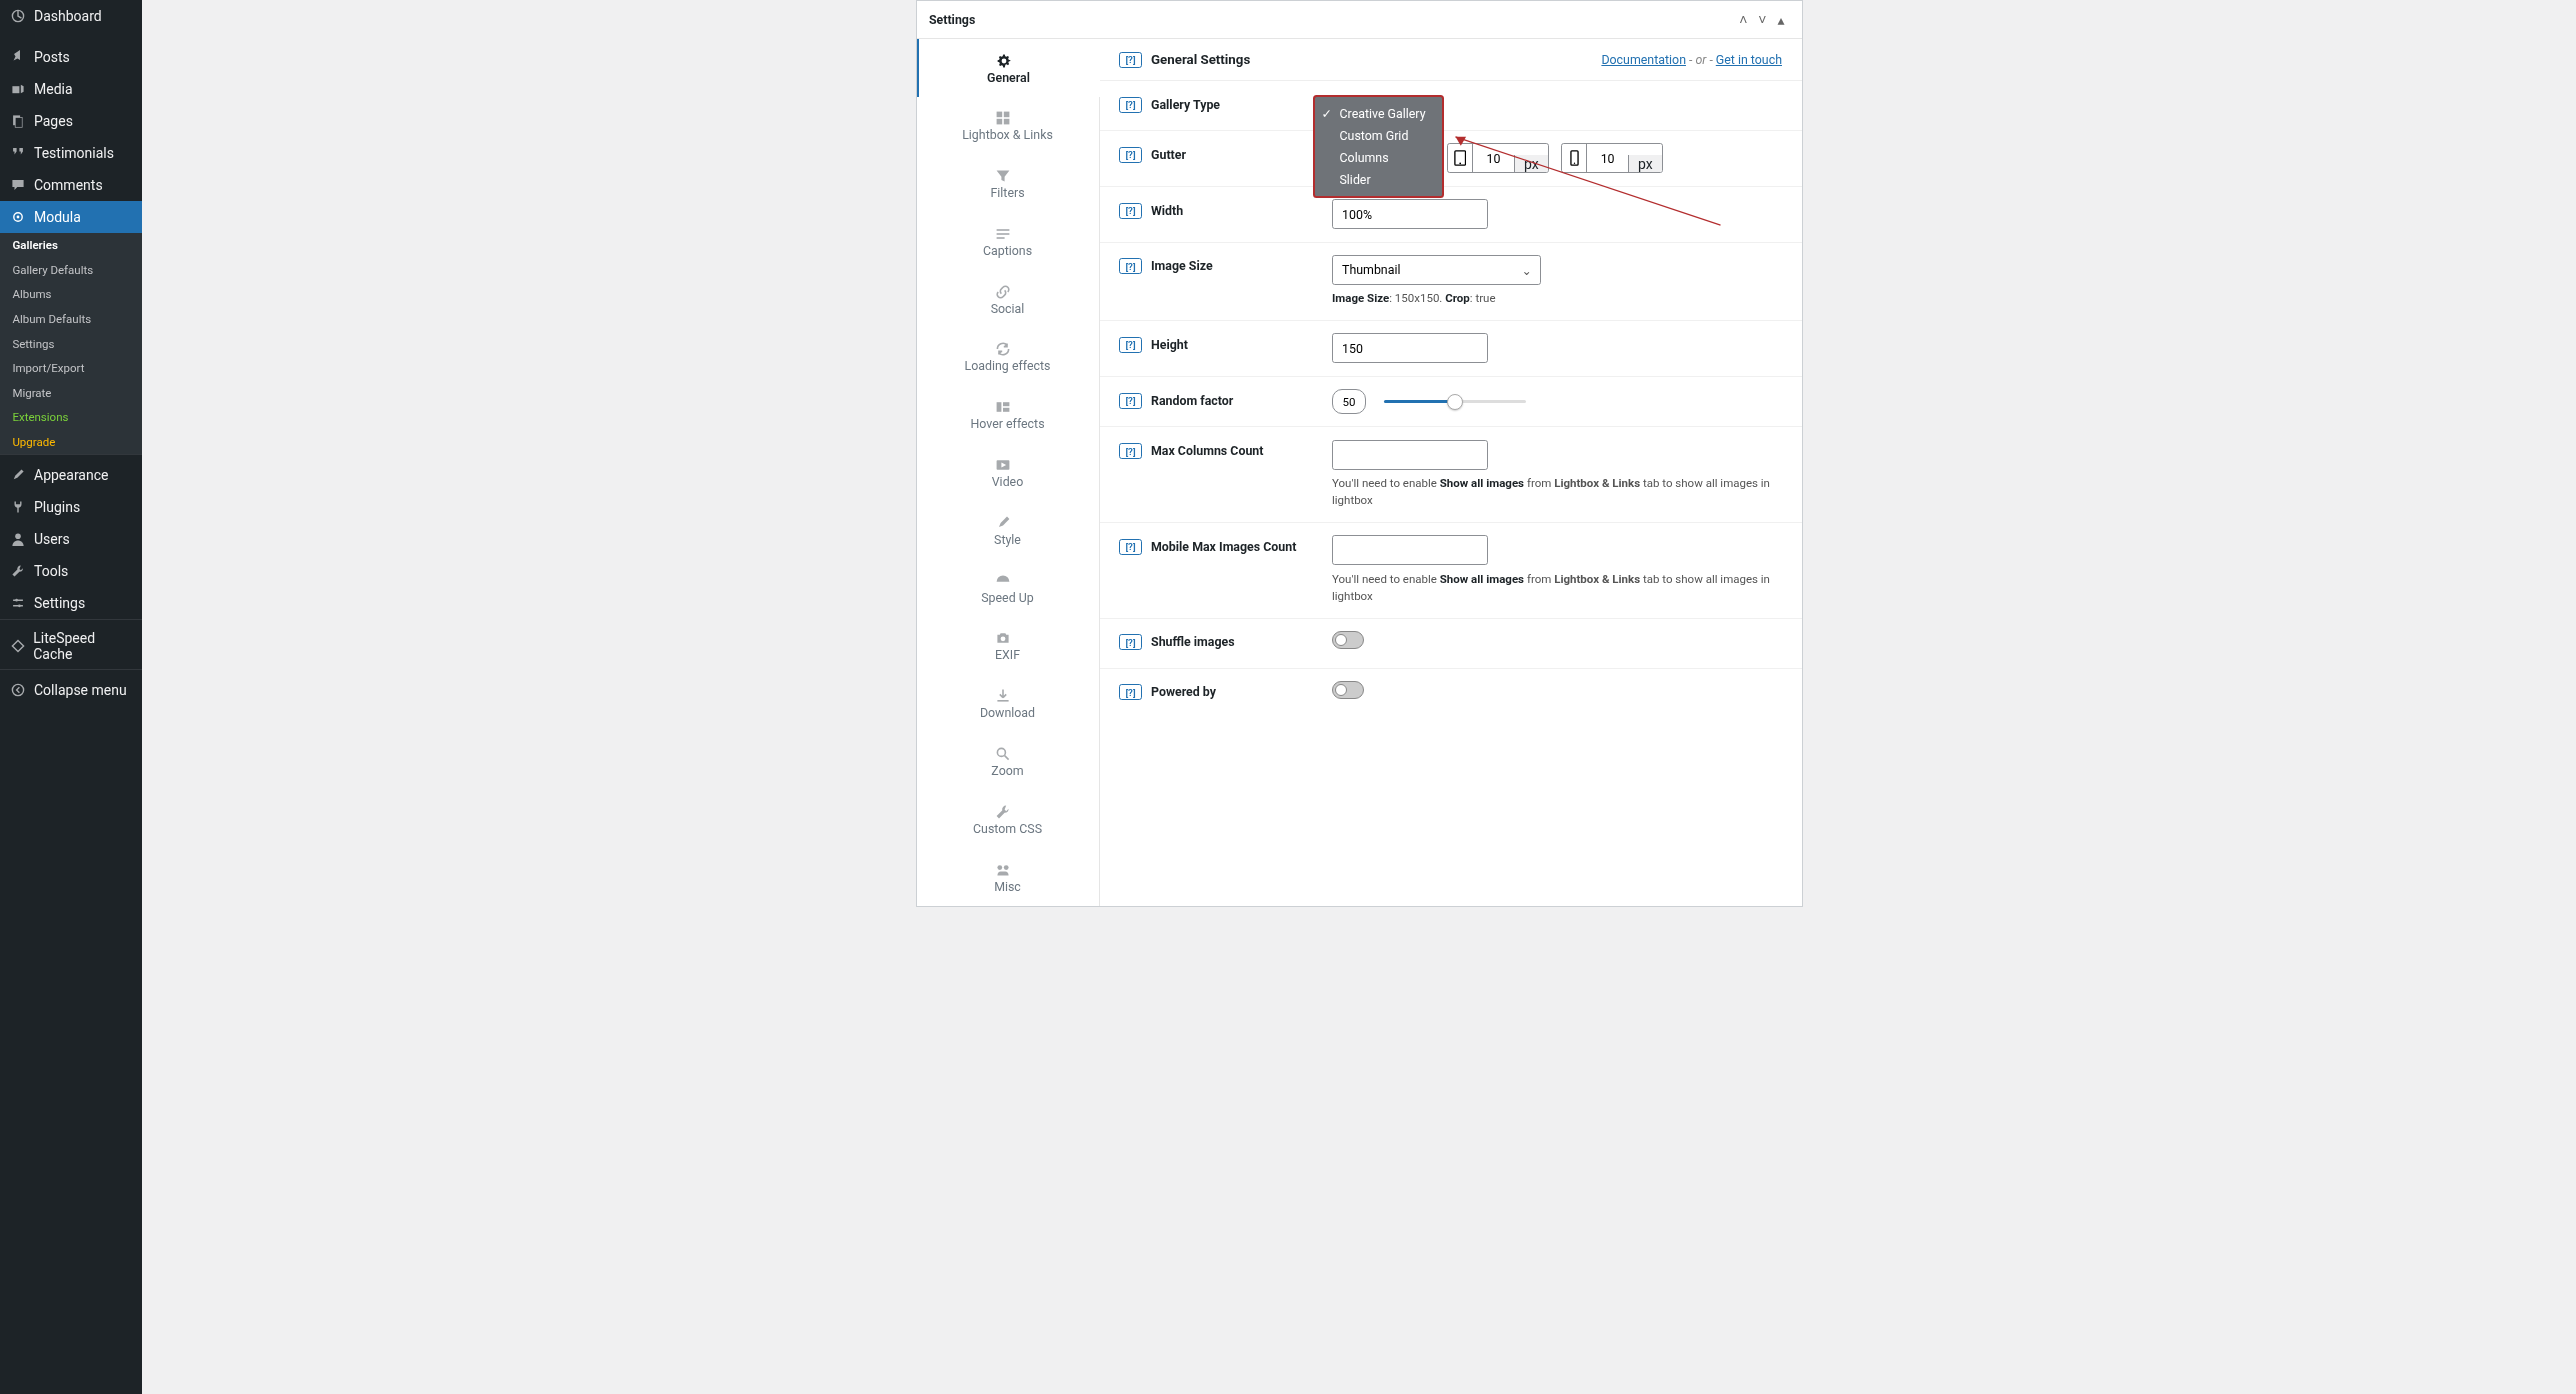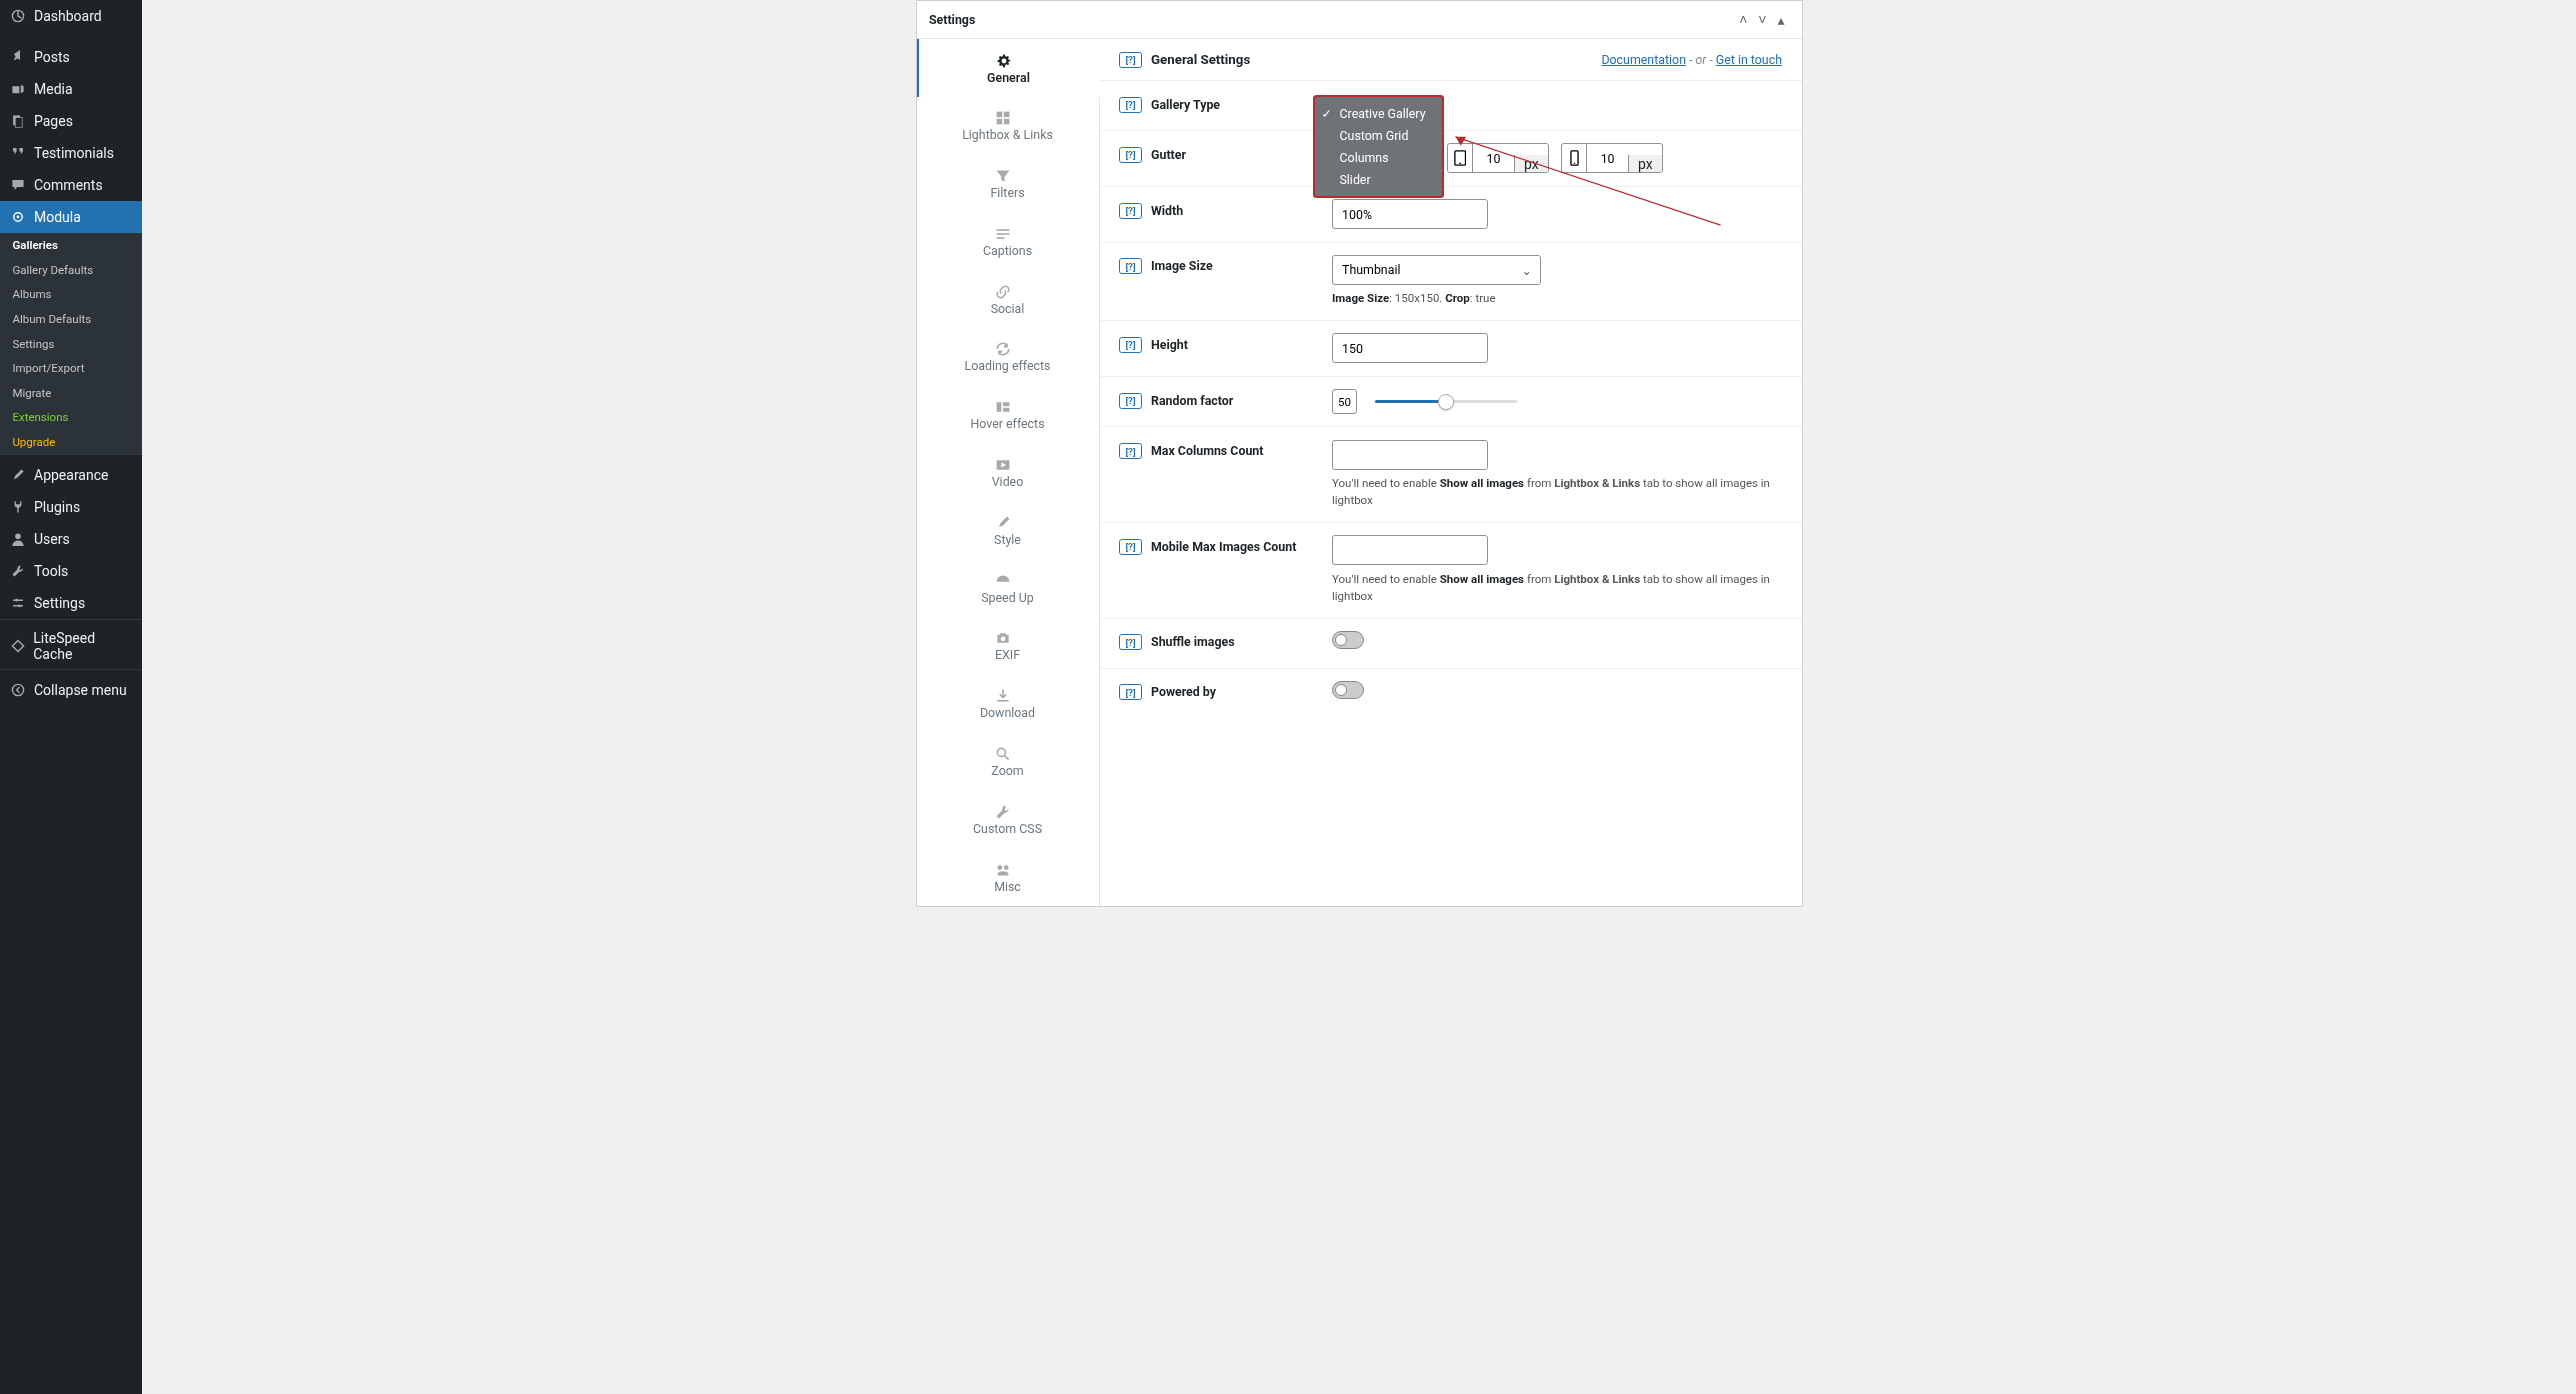--- a/index.html
+++ b/index.html
@@ -49,21 +49,21 @@
 .hint { color:#555; margin-top:5.3px; line-height:1.5; }
 .hint b { font-weight:700; color:#1d2327; }
 .hint .lk { font-weight:700; }
 
 .gutter-box { display:inline-flex; align-items:stretch; border:0.9px solid #8c8f94; border-radius:2.7px; height:30px; overflow:hidden; }
 .gutter-box .dev { width:25px; display:flex; align-items:center; justify-content:center; border-right:0.9px solid #8c8f94; }
 .gutter-box input { border:none; width:41px; text-align:center; font-size:12.4px; background:#fff; }
 .gutter-box .unit { display:flex; align-items:center; padding:0 9px; background:#f0f0f1; border-left:0.9px solid #8c8f94; font-size:14px;margin-top:11px; }
 
 .slider-wrap { display:flex; align-items:center; gap:18px; }
-.mini-in { border:0.9px solid #8c8f94; border-radius:3px; width:25px; height:25px; text-align:center; font-size:11.5px; }
+.mini-in { border:0.9px solid #8c8f94; border-radius:10px; width:34px; height:25px; text-align:center; font-size:11.5px; }
 .range-track { position:relative; width:142px; height:3.5px; background:#ddd; border-radius:1.8px; }
 .range-fill { position:absolute; left:0; top:0; bottom:0; background:#2271b1; border-radius:1.8px; width:50%; }
 .range-thumb { position:absolute; left:50%; top:50%; transform:translate(-50%,-50%); width:16px; height:16px; border-radius:50%; background:#fff; border:0.9px solid #aaa; box-shadow:0 0.9px 1.8px rgba(0,0,0,.2); }
 
 .toggle { display:inline-flex; align-items:center; width:32px; height:18px; background:#ccc; border:0.9px solid #888; border-radius:9px; padding:0 1.8px; cursor:pointer; }
 .toggle .knob { width:12.4px; height:12.4px; background:#fff; border:0.9px solid #888; border-radius:50%; }
 
 
 .dropdown-pop { position:absolute; background:#6f7378; border:2.7px solid #b32d2e; border-radius:3.5px; padding:5.3px 0; min-width:131px; z-index:50; }
 .dropdown-pop .opt { padding:3.5px 12.4px 3.5px 25px; color:#fff; font-size:12.4px; position:relative; cursor:pointer; }

